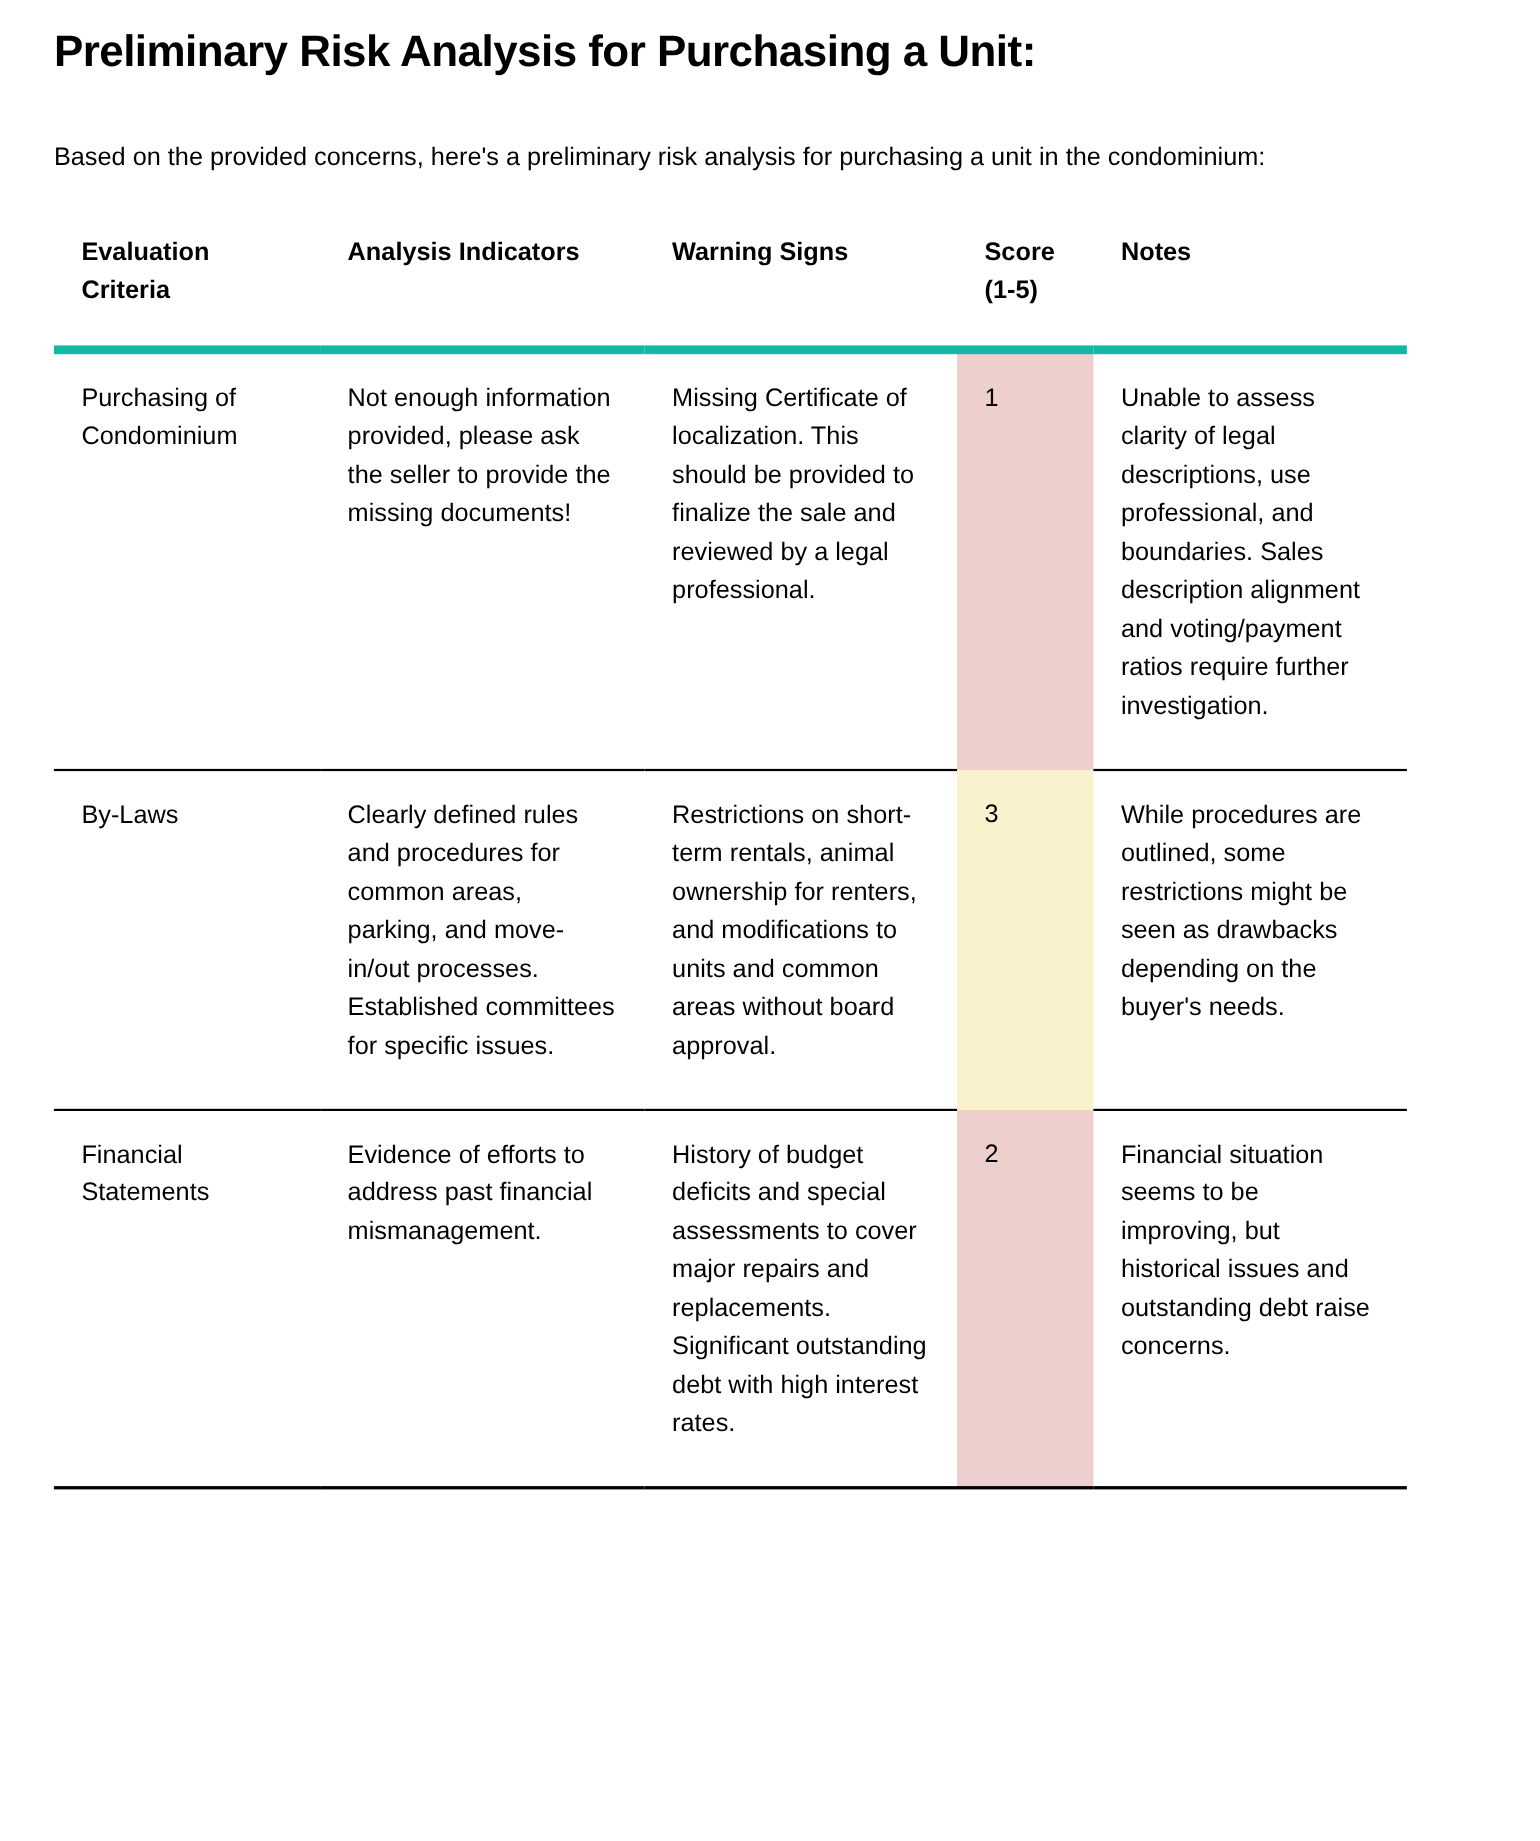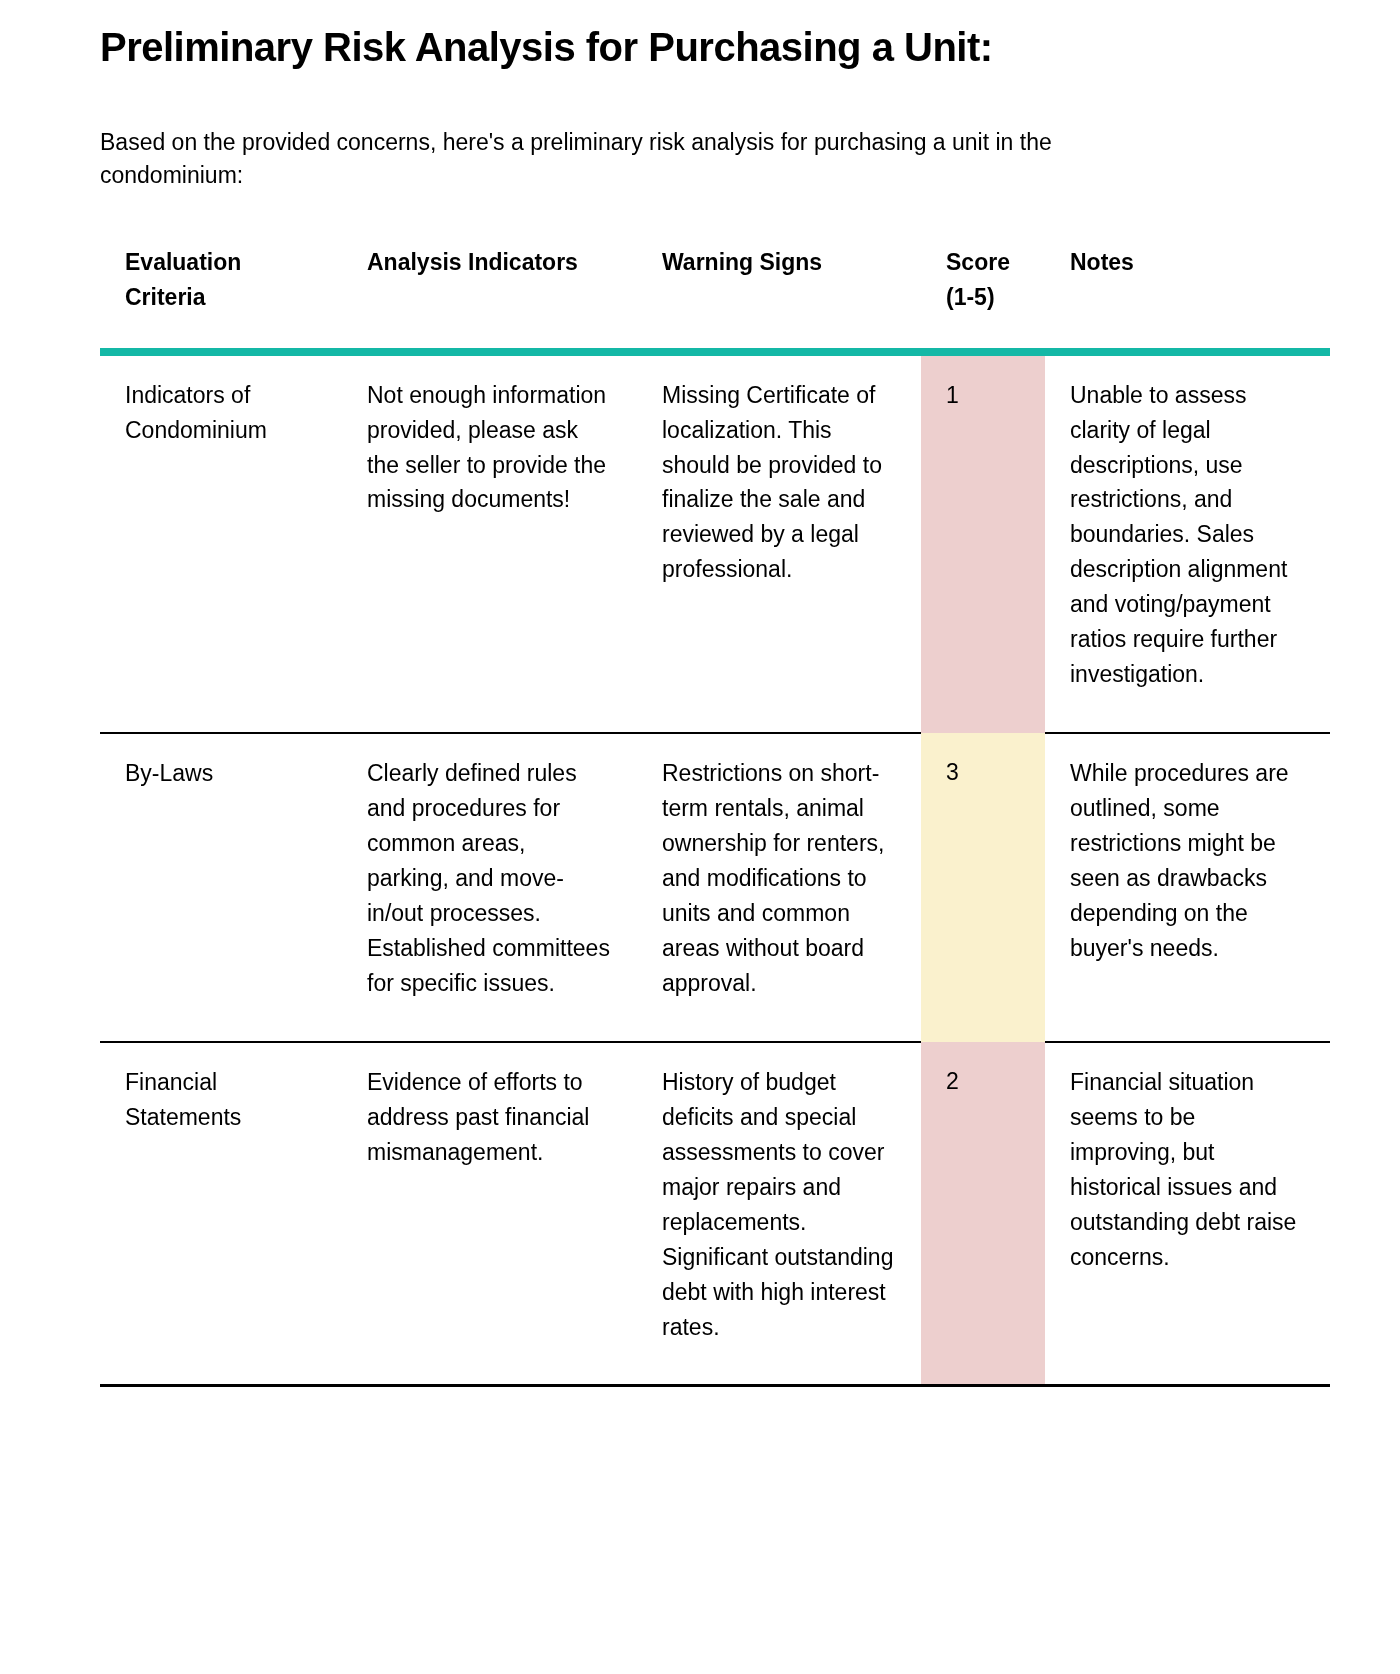--- a/index.html
+++ b/index.html
@@ -9,21 +9,21 @@
     color: #000000;
     font-family: "Liberation Sans", "DejaVu Sans", sans-serif;
   }
   body {
     width: 1400px;
     height: 1674px;
     overflow: hidden;
   }
   .page {
     box-sizing: border-box;
-    padding: 24px 85px 0 100px;
+    padding: 24px 85px 0 49px;
     width: 1244px;
   }
   h1.doc-title {
     margin: 0;
     font-size: 40px;
     line-height: 1.15;
     font-weight: bold;
     letter-spacing: -0.5px;
   }
   p.intro {
@@ -84,25 +84,25 @@
       <tr id="header-row">
           <th>Evaluation Criteria</th>
           <th>Analysis Indicators</th>
           <th>Warning Signs</th>
           <th>Score (1-5)</th>
           <th>Notes</th>
         </tr>
     </thead>
     <tbody id="table-body">
         <tr>
-          <td>Indicators of Condominium</td>
+          <td>Purchasing of Condominium</td>
           <td>Not enough information provided, please ask the seller to provide the missing documents!</td>
           <td>Missing Certificate of localization. This should be provided to finalize the sale and reviewed by a legal professional.</td>
           <td class="score-cell" style="background-color: rgb(237, 207, 206);">1</td>
-          <td>Unable to assess clarity of legal descriptions, use restrictions, and boundaries. Sales description alignment and voting/payment ratios require further investigation.</td>
+          <td>Unable to assess clarity of legal descriptions, use professional, and boundaries. Sales description alignment and voting/payment ratios require further investigation.</td>
         </tr>
         <tr>
           <td>By-Laws</td>
           <td>Clearly defined rules and procedures for common areas, parking, and move-in/out processes. Established committees for specific issues.</td>
           <td>Restrictions on short-term rentals, animal ownership for renters, and modifications to units and common areas without board approval.</td>
           <td class="score-cell" style="background-color: rgb(250, 241, 205);">3</td>
           <td>While procedures are outlined, some restrictions might be seen as drawbacks depending on the buyer's needs.</td>
         </tr>
         <tr>
           <td>Financial Statements</td>

